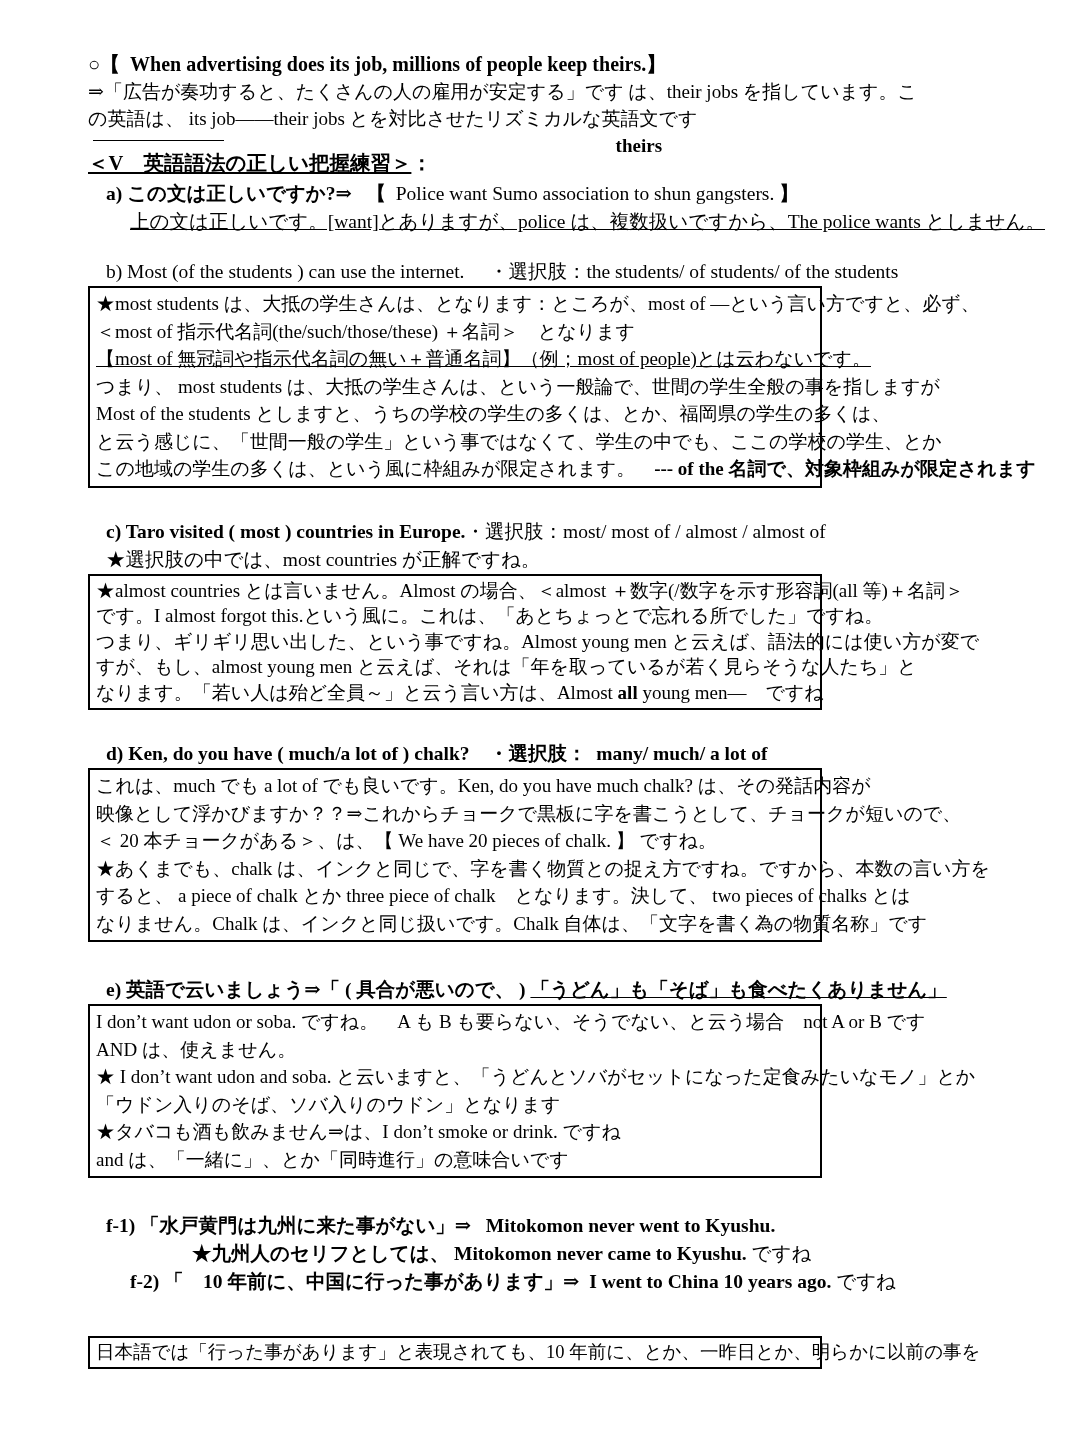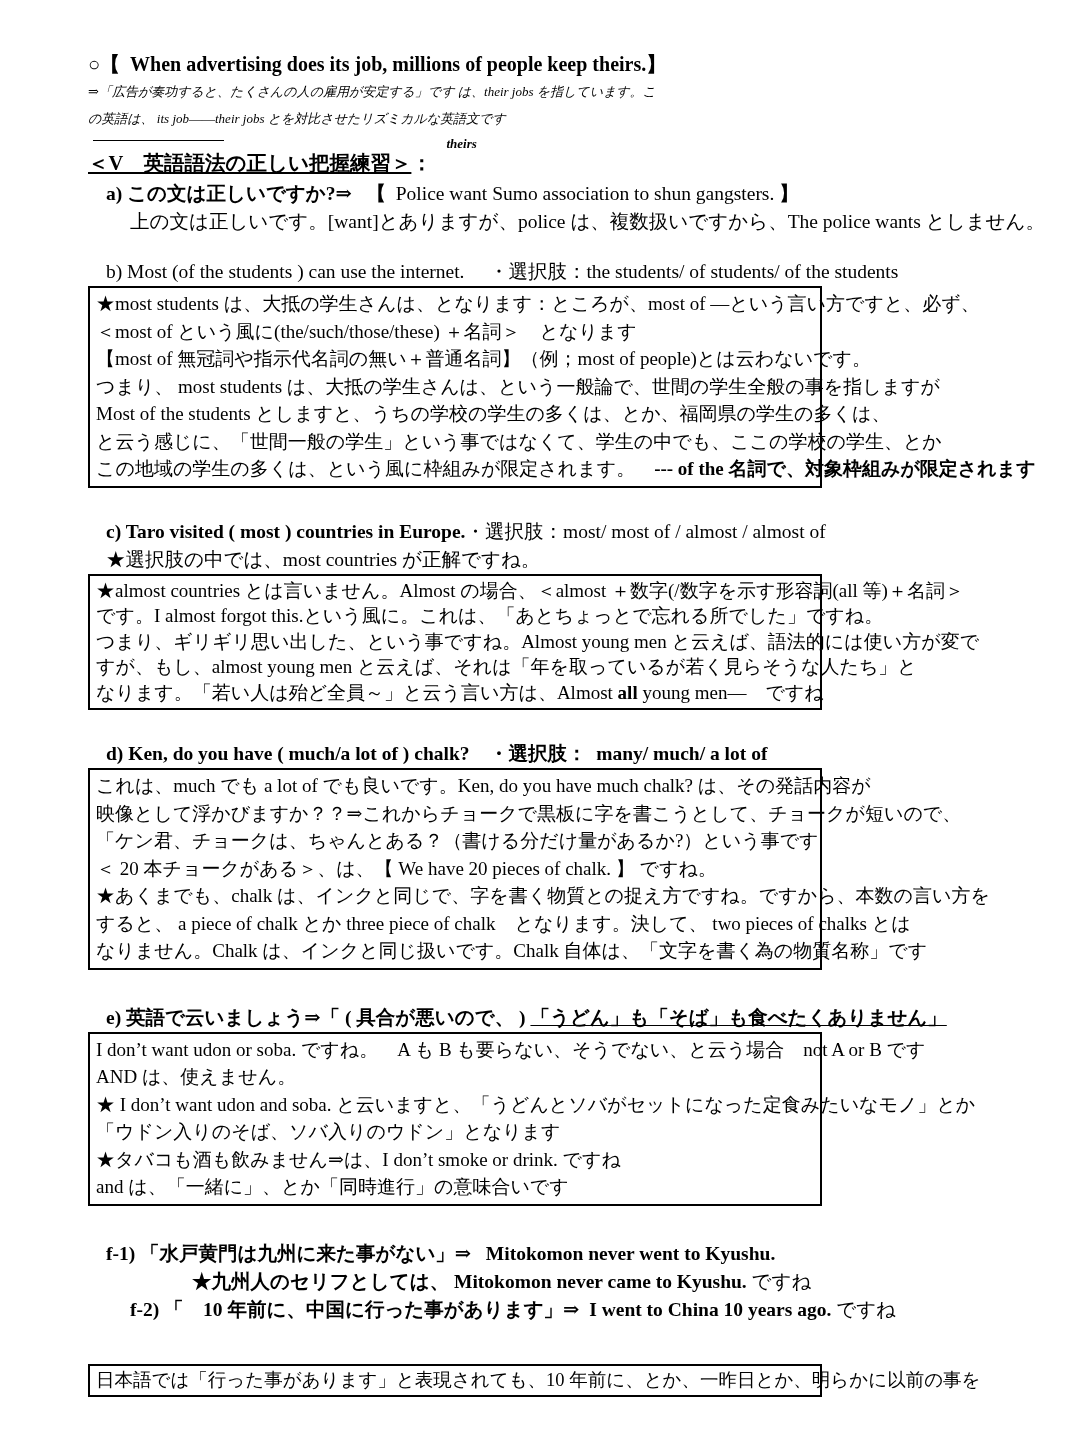--- a/index.html
+++ b/index.html
@@ -25,38 +25,37 @@
     position: absolute;
     left: 88px;
     top: 50px;
     width: 876px;
   }
   .jp {
     font-family: "Liberation Serif", "DejaVu Serif", serif;
   }
   .b { font-weight: bold; }
   .u { text-decoration: underline; }
-  .ul-all { }
+  .ul-all { text-decoration: underline; }
 
   
   .headline {
     font-size: 20px;
     line-height: 28px;
     font-weight: bold;
     letter-spacing: 0px;
   }
   .headline .circle { font-weight: normal; font-size: 20px; }
   .headline .brk { font-weight: bold; }
 
   .trans-line {
-    font-size: 13px;
+    font-size: 19px;
     line-height: 27px;
     position: relative;
     white-space: nowrap;
-    font-style: italic;
   }
   .overlap-host { position: relative; display: inline-block; }
   .overlap-host .over {
     position: absolute;
     left: -8px;
     top: 0;
     font-weight: bold;
     white-space: nowrap;
     margin-top: 34px;
   }
@@ -140,21 +139,21 @@
 
     <div class="sp22"></div>
 
     <div class="q indent1">
       <span>b) Most (of the students )  can use the internet.</span>
       &nbsp;&nbsp;&nbsp;&nbsp;<span class="jp">・選択肢：</span><span>the students/ of students/ of the students</span>
     </div>
 
     <div class="box">
       <div class="bl jp">★most students は、大抵の学生さんは、となります：ところが、most of ―という言い方ですと、必ず、</div>
-      <div class="bl jp">＜most of という風に(the/such/those/these) ＋名詞＞　となります</div>
+      <div class="bl jp">＜most of 指示代名詞(the/such/those/these) ＋名詞＞　となります</div>
       <div class="bl jp ul-all">【most of 無冠詞や指示代名詞の無い＋普通名詞】（例；most of people)とは云わないです。</div>
       <div class="bl jp">つまり、 most students  は、大抵の学生さんは、という一般論で、世間の学生全般の事を指しますが</div>
       <div class="bl jp"> Most of the students  としますと、うちの学校の学生の多くは、とか、福岡県の学生の多くは、</div>
       <div class="bl jp">と云う感じに、「世間一般の学生」という事ではなくて、学生の中でも、ここの学校の学生、とか</div>
       <div class="bl jp">
         <span>この地域の学生の多くは、という風に枠組みが限定されます。　</span><span class="b">--- of the 名詞で、対象枠組みが限定されます</span>
       </div>
     </div>
 
     <div class="sp30"></div>
@@ -177,21 +176,20 @@
     <div class="sp30"></div>
 
     <div class="q indent1">
       <span class="b">d) Ken, do you have (  much/a lot of ) chalk?</span>
       &nbsp;&nbsp;&nbsp;<span class="b jp">・選択肢：</span>&nbsp;&nbsp;<span class="b">many/ much/ a lot of</span>
     </div>
 
     <div class="box">
       <div class="bl jp">これは、much でも  a lot of でも良いです。Ken, do you have much chalk? は、その発話内容が</div>
       <div class="bl jp">映像として浮かびますか？？⇒これからチョークで黒板に字を書こうとして、チョークが短いので、</div>
-      <div class="bl jp">「ケン君、チョークは、ちゃんとある？（書ける分だけ量があるか?）という事です</div>
       <div class="bl jp">＜ 20 本チョークがある＞、は、【 We have 20 pieces of chalk. 】 ですね。</div>
       <div class="bl jp">★あくまでも、chalk は、インクと同じで、字を書く物質との捉え方ですね。ですから、本数の言い方を</div>
       <div class="bl jp">すると、 a piece of chalk  とか   three piece of chalk　となります。決して、 two pieces of chalks  とは</div>
       <div class="bl jp">なりません。Chalk は、インクと同じ扱いです。Chalk 自体は、「文字を書く為の物質名称」です</div>
     </div>
 
     <div class="sp34"></div>
 
     <div class="q indent1">
       <span class="b">e)</span><span class="b jp"> 英語で云いましょう⇒「 ( 具合が悪いので、  )</span> <span class="b jp u">「うどん」も「そば」も食べたくありません」</span>

